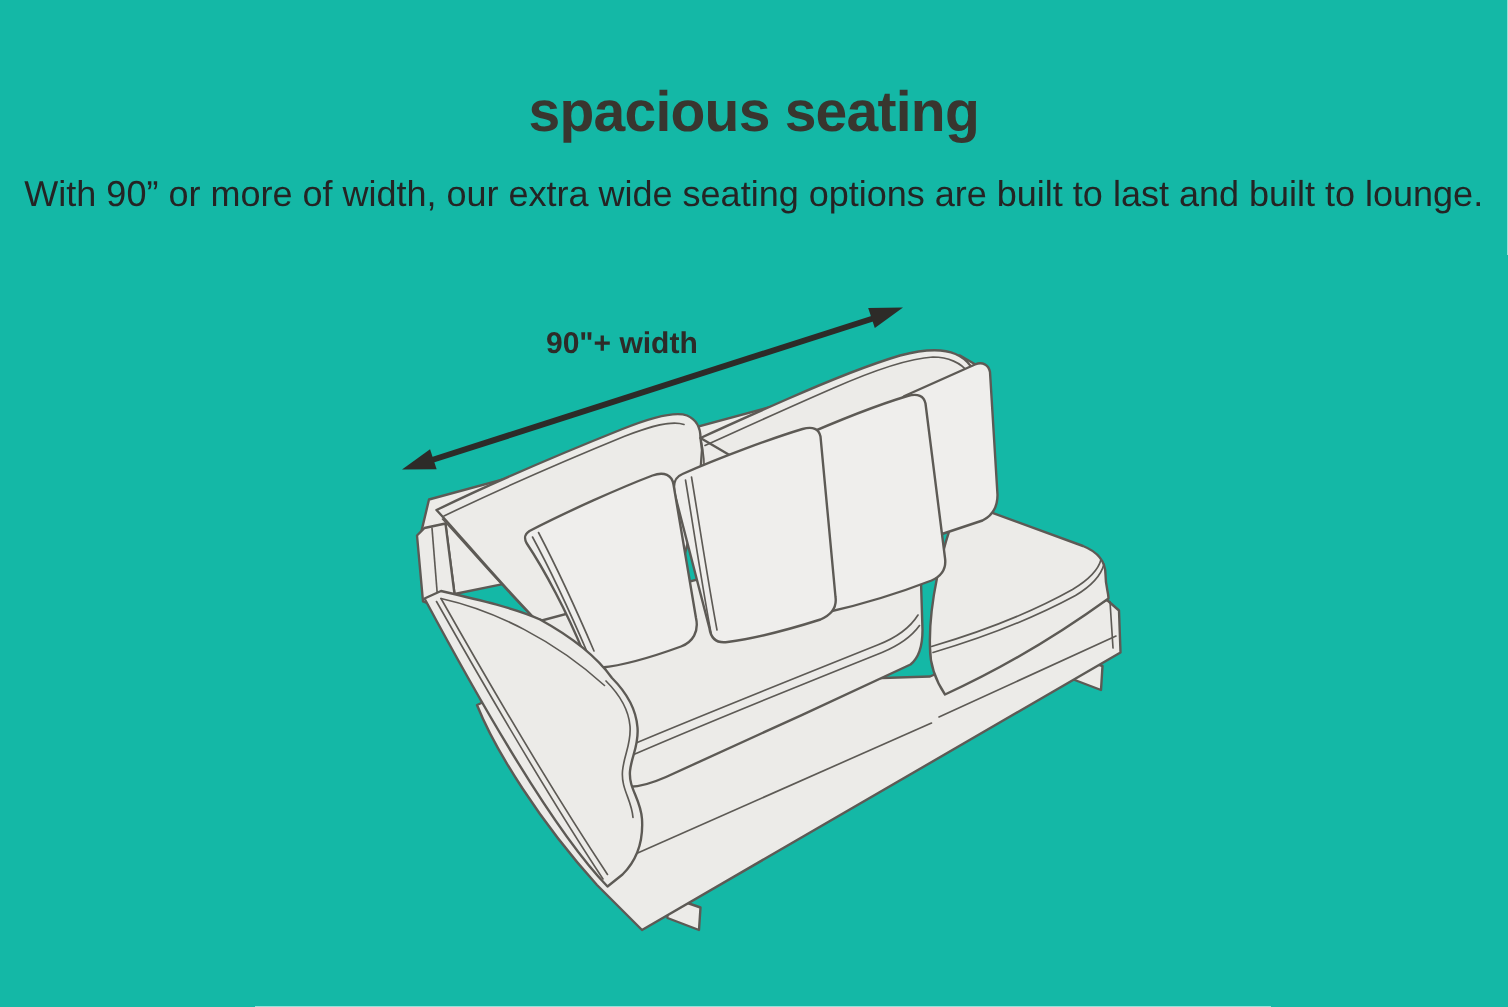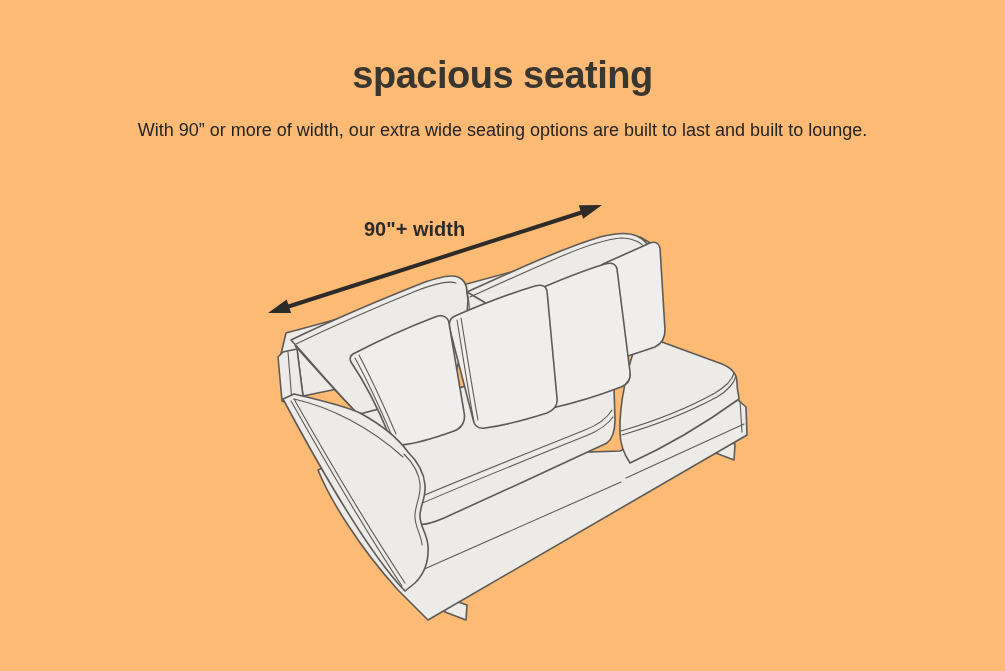--- a/index.html
+++ b/index.html
@@ -1,26 +1,26 @@
 <!DOCTYPE html>
 <html style="--uph: #ECEBE8; --line: #5D5A55; --arrow-color: #2D2B28; --title-color: #38362F; --body-color: #242424;"><head>
 <meta charset="utf-8">
 <style>
   html,body{margin:0;padding:0;background:#ffffff;}
   #stage{
-    position:relative;width:1005px;height:671px;background:#fdba74;overflow:hidden;
+    position:relative;width:1005px;height:671px;background:#14b8a6;overflow:hidden;
     font-family:"Liberation Sans", sans-serif;
   }
   #title{
     position:absolute;left:0;right:0;top:54px;text-align:center;
     font-size:38px;font-weight:bold;letter-spacing:-0.5px;color:var(--title-color,#38362F);
   }
   #subtitle{
     position:absolute;left:0;right:0;top:117px;text-align:center;
-    font-size:18px;line-height:26px;color:var(--body-color,#242424);
+    font-size:24px;line-height:26px;color:var(--body-color,#242424);
   }
   #dim-label{
     position:absolute;left:364px;top:218px;
     font-size:20px;font-weight:bold;color:var(--arrow-color,#2D2B28);
   }
   svg#sofa-svg{position:absolute;left:0;top:0;}
   .shape{fill:var(--uph,#ECEBE8);stroke:var(--line,#5D5A55);stroke-width:1.6;stroke-linejoin:round;stroke-linecap:round;}
   .shape-light{fill:#EFEEEC;stroke:var(--line,#5D5A55);stroke-width:1.6;stroke-linejoin:round;stroke-linecap:round;}
   .pipe{fill:none;stroke:var(--line,#5D5A55);stroke-width:1.1;stroke-linejoin:round;stroke-linecap:round;}
   .arrow-line{stroke:var(--arrow-color,#2D2B28);stroke-width:4;stroke-linecap:butt;}

